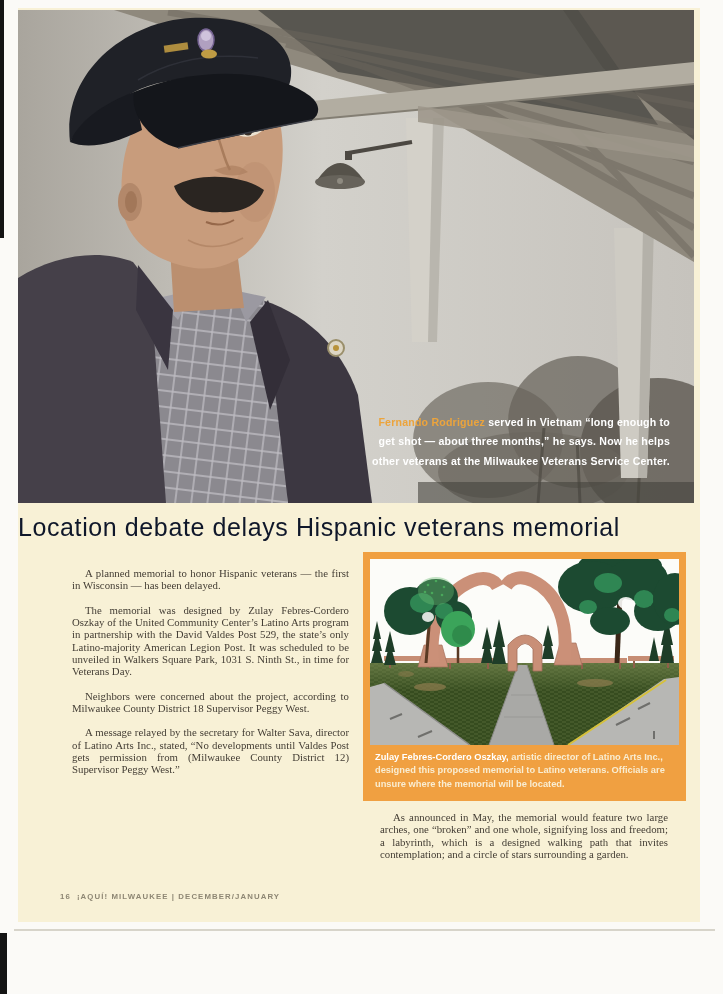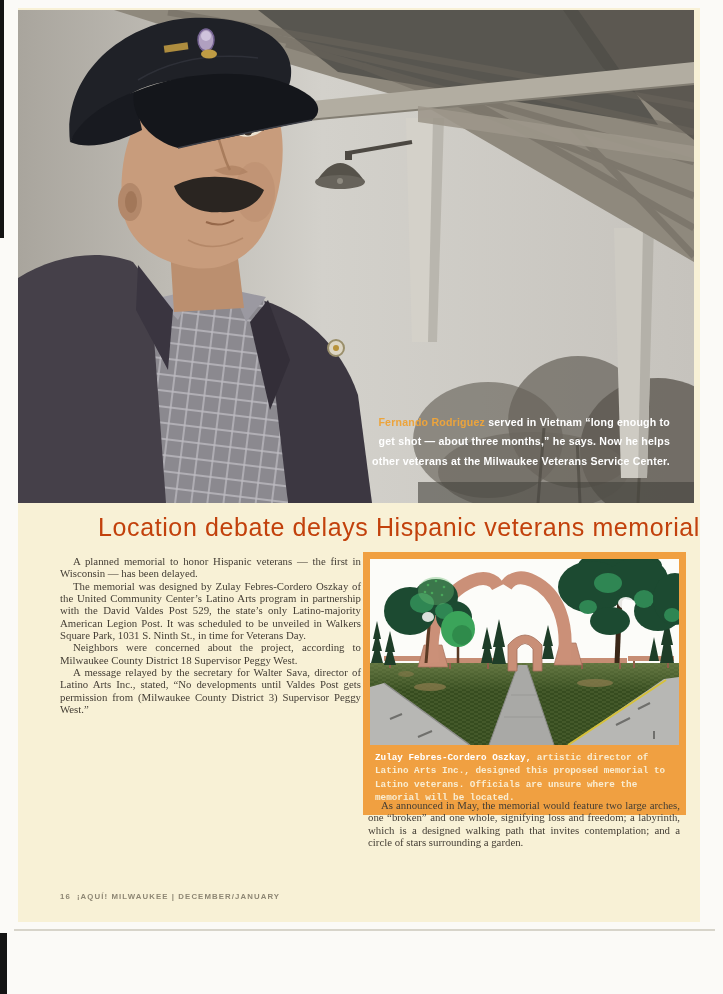--- a/index.html
+++ b/index.html
@@ -25,42 +25,42 @@
   .photo-caption {
     position:absolute; top:403px; right:24px; width:300px;
     text-align:right; font-weight:bold; font-size:10.6px; line-height:19.4px;
     color:#ffffff; letter-spacing:.2px;
   }
   .photo-caption .cap-name { color:#eca43c; }
 
   
   .headline {
     position:absolute; left:0; top:505px; width:100%;
-    text-align:right; font-size:25px; letter-spacing:.6px; color:#c2410c;
+    text-align:left; font-size:25px; letter-spacing:.6px; color:#0f172a;
   }
 
   
   .col {
     position:absolute; font-family:"Liberation Serif", serif;
     font-size:10.8px; line-height:12.35px; color:#433d34;
     text-align:justify;
   }
-  .col p { margin:0; text-indent:13px; }
+  .col p { margin:12px; text-indent:13px; }
   .col-left  { left:42px;  top:547px; width:301px; }
   .col-right { left:350px; top:791px; width:312px; }
 
   
   .figure {
     position:absolute; left:345px; top:544px; width:323px;
     background:#f0a041; padding:7px 7px 8px 7px;
   }
   .figure svg.render { display:block; width:309px; height:186px; background:#fcfcf9; }
   .fig-caption {
     padding:6px 5px 2px 5px; font-size:9.3px; line-height:13.4px;
-    font-weight:bold; color:#f9edd2;font-family:Liberation Mono, monospace;
+    font-weight:bold; color:#f9edd2;
   }
   .fig-caption .cap-name { color:#ffffff; }
 
   
   .footer {
     position:absolute; left:42px; top:884px;
     font-size:7.8px; letter-spacing:1.1px; color:#8e8774; font-weight:bold;text-align:right;
   }
   .footer .mag { margin-left:6px; }
 </style>
@@ -184,21 +184,21 @@
         <span class="cap-name">Fernando Rodriguez</span><span> served in Vietnam “long enough to get shot — about three months,” he says. Now he helps other veterans at the Milwaukee Veterans Service Center.</span>
       </div>
     </div>
 
     <div class="headline">Location debate delays Hispanic veterans memorial</div>
 
     <div class="col col-left">
         <p>A planned memorial to honor Hispanic veterans — the first in Wisconsin — has been delayed.</p>
         <p>The memorial was designed by Zulay Febres-Cordero Oszkay of the United Community Center’s Latino Arts program in partnership with the David Valdes Post 529, the state’s only Latino-majority American Legion Post. It was scheduled to be unveiled in Walkers Square Park, 1031 S. Ninth St., in time for Veterans Day.</p>
         <p>Neighbors were concerned about the project, according to Milwaukee County District 18 Supervisor Peggy West.</p>
-        <p>A message relayed by the secretary for Walter Sava, director of Latino Arts Inc., stated, “No developments until Valdes Post gets permission from (Milwaukee County District 3) Supervisor Peggy West.”</p>
+        <p>A message relayed by the secretary for Walter Sava, director of Latino Arts Inc., stated, “No developments until Valdes Post gets permission from (Milwaukee County District 12) Supervisor Peggy West.”</p>
       </div>
 
     <div class="figure">
       <svg class="render" viewBox="0 0 309 186">
         <defs>
           <pattern id="lawn" width="8" height="4" patternUnits="userSpaceOnUse">
             <rect width="8" height="4" fill="#44592a"></rect>
             <rect width="4" height="2" fill="#364c1f"></rect>
             <rect x="4" y="2" width="4" height="2" fill="#364c1f"></rect>
           </pattern>

